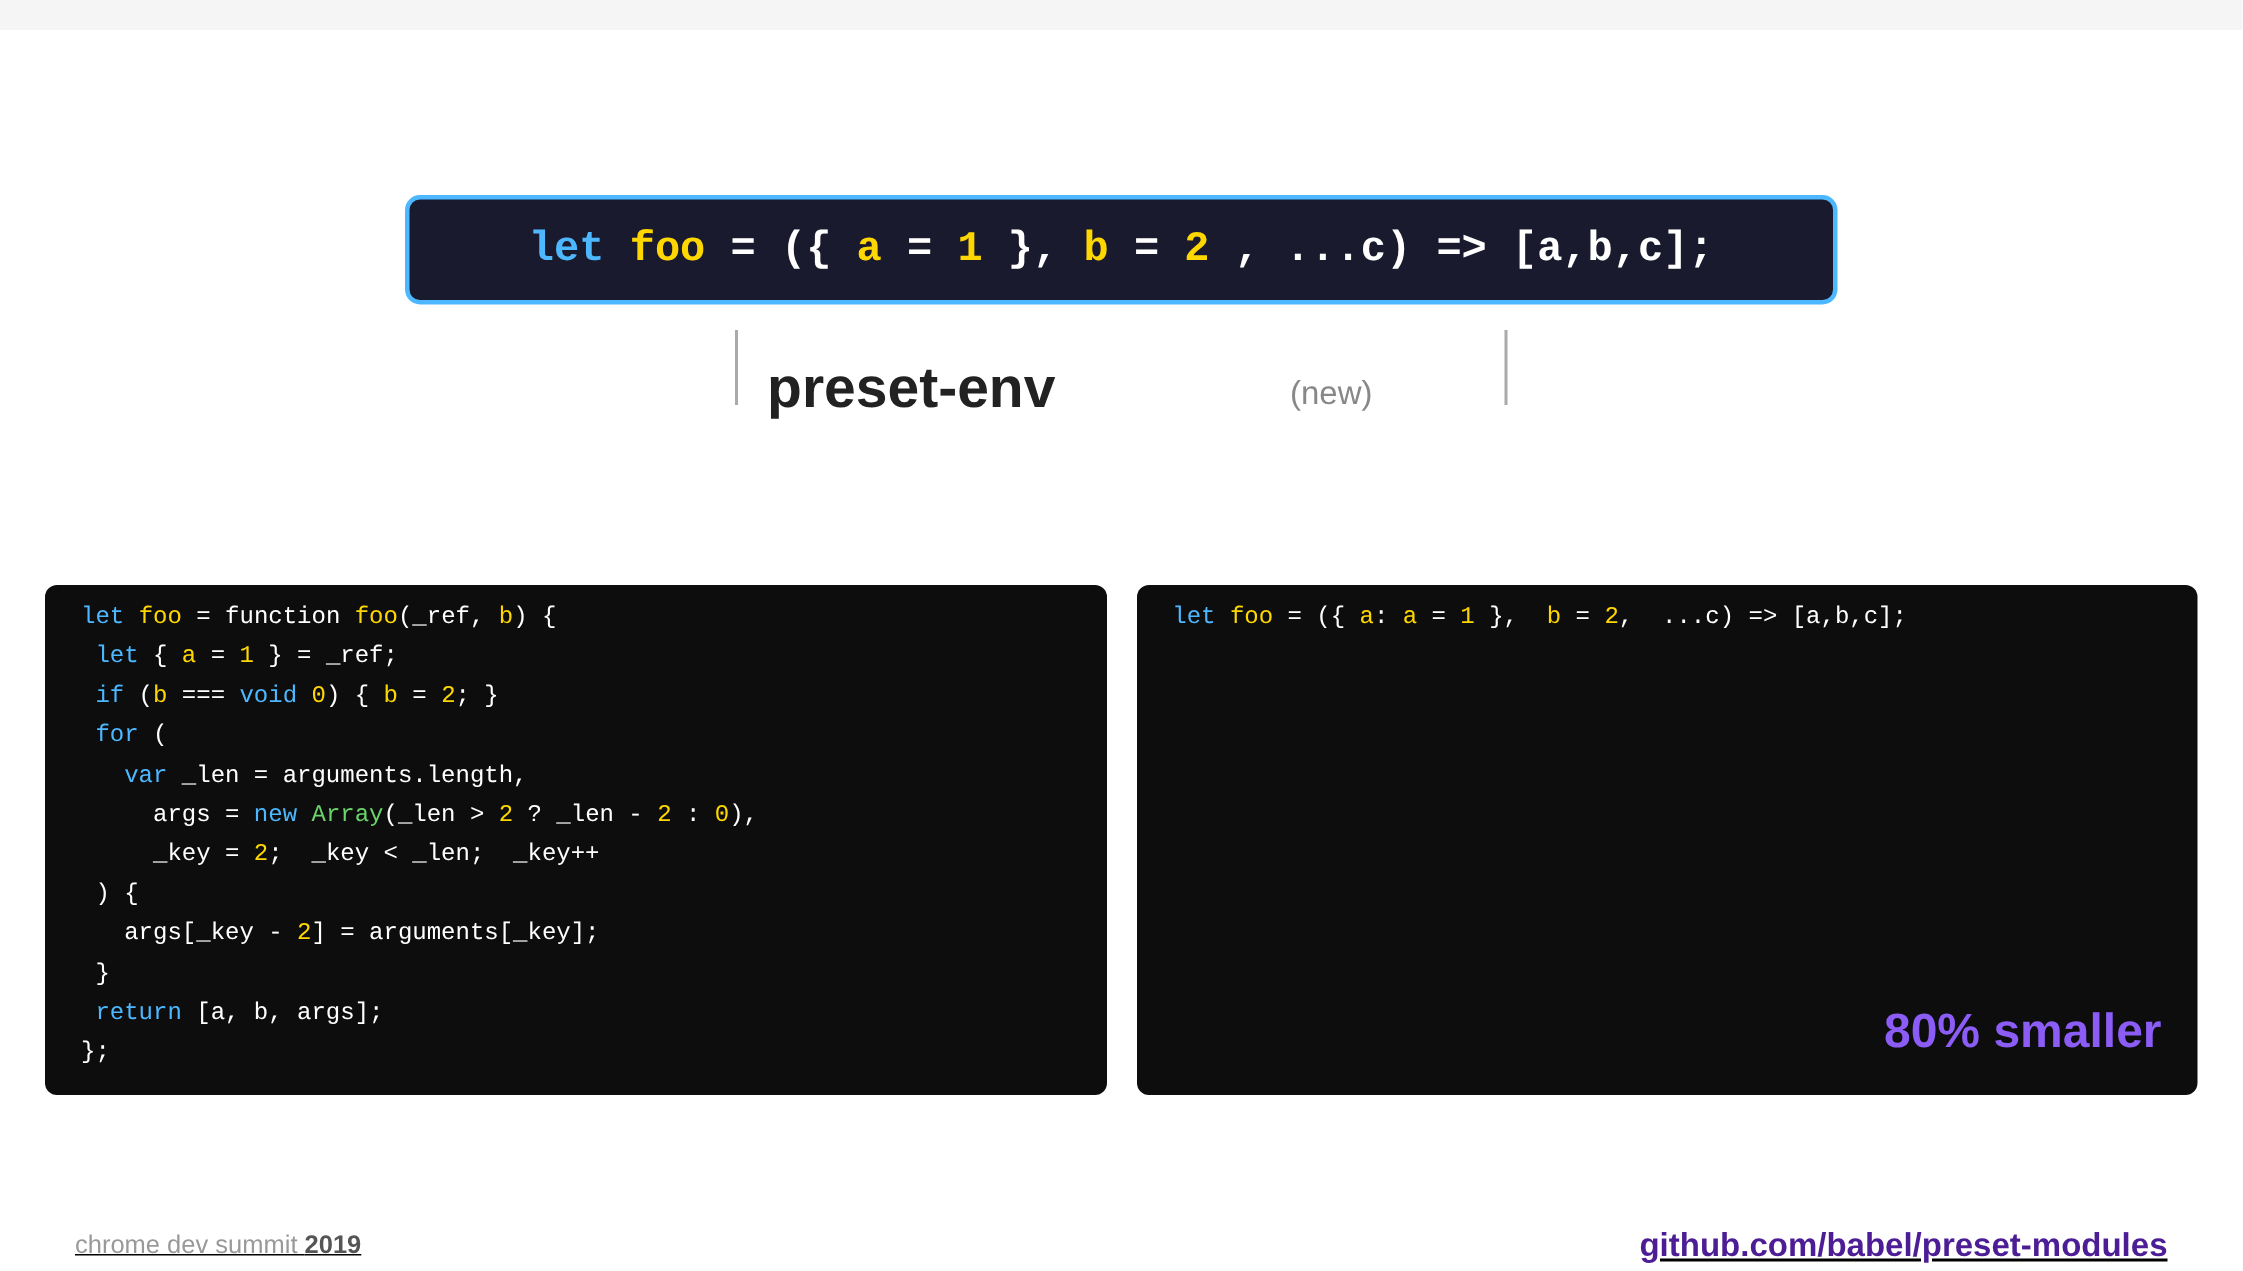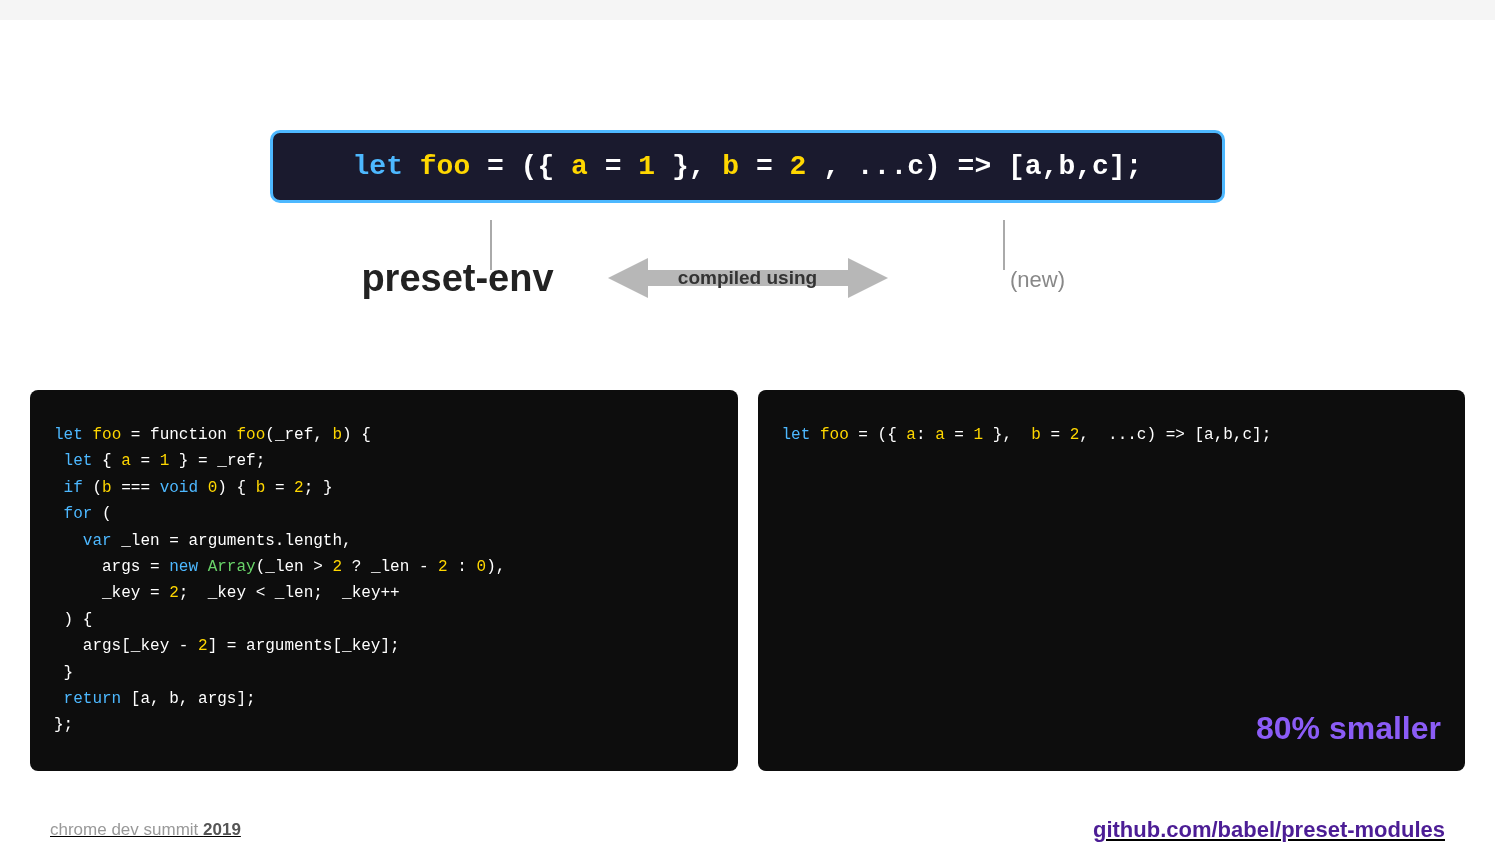--- a/index.html
+++ b/index.html
@@ -115,21 +115,21 @@
       left: 30px;
       right: 30px;
       display: flex;
       gap: 20px;
     }
 
     .code-panel {
       flex: 1;
       background: #0d0d0d;
       border-radius: 8px;
-      padding: 32px 24px;
+      padding: 8px 24px;
       min-height: 340px;
       position: relative;
     }
 
     .code-panel pre {
       font-family: 'Courier New', monospace;
       font-size: 16px;
       line-height: 1.65;
       color: #ffffff;
     }
@@ -219,29 +219,20 @@
   </div>
 
   <div class="connector-line-left"></div>
   <div class="connector-line-right"></div>
 
   <div class="middle-section">
     <div class="preset-label">
       <div class="main-label">preset-env</div>
     </div>
 
-    <div class="arrow-container">
-      <div class="double-arrow">
-        <svg viewBox="0 0 280 60" xmlns="http://www.w3.org/2000/svg">
-
-          <polygon points="0,30 40,10 40,22 240,22 240,10 280,30 240,50 240,38 40,38 40,50" fill="#aaaaaa" opacity="0.85"></polygon>
-        </svg>
-        <div class="arrow-label">compiled using</div>
-      </div>
-    </div>
 
     <div class="preset-label">
       <div class="sub-label">(new)</div>
     </div>
   </div>
 
   <div class="code-panels">
 
     <div class="code-panel">
       <pre><span class="c-blue">let</span> <span class="c-yellow">foo</span> <span class="c-white">= function</span> <span class="c-yellow">foo</span><span class="c-white">(_ref,</span> <span class="c-yellow">b</span><span class="c-white">) {</span>

